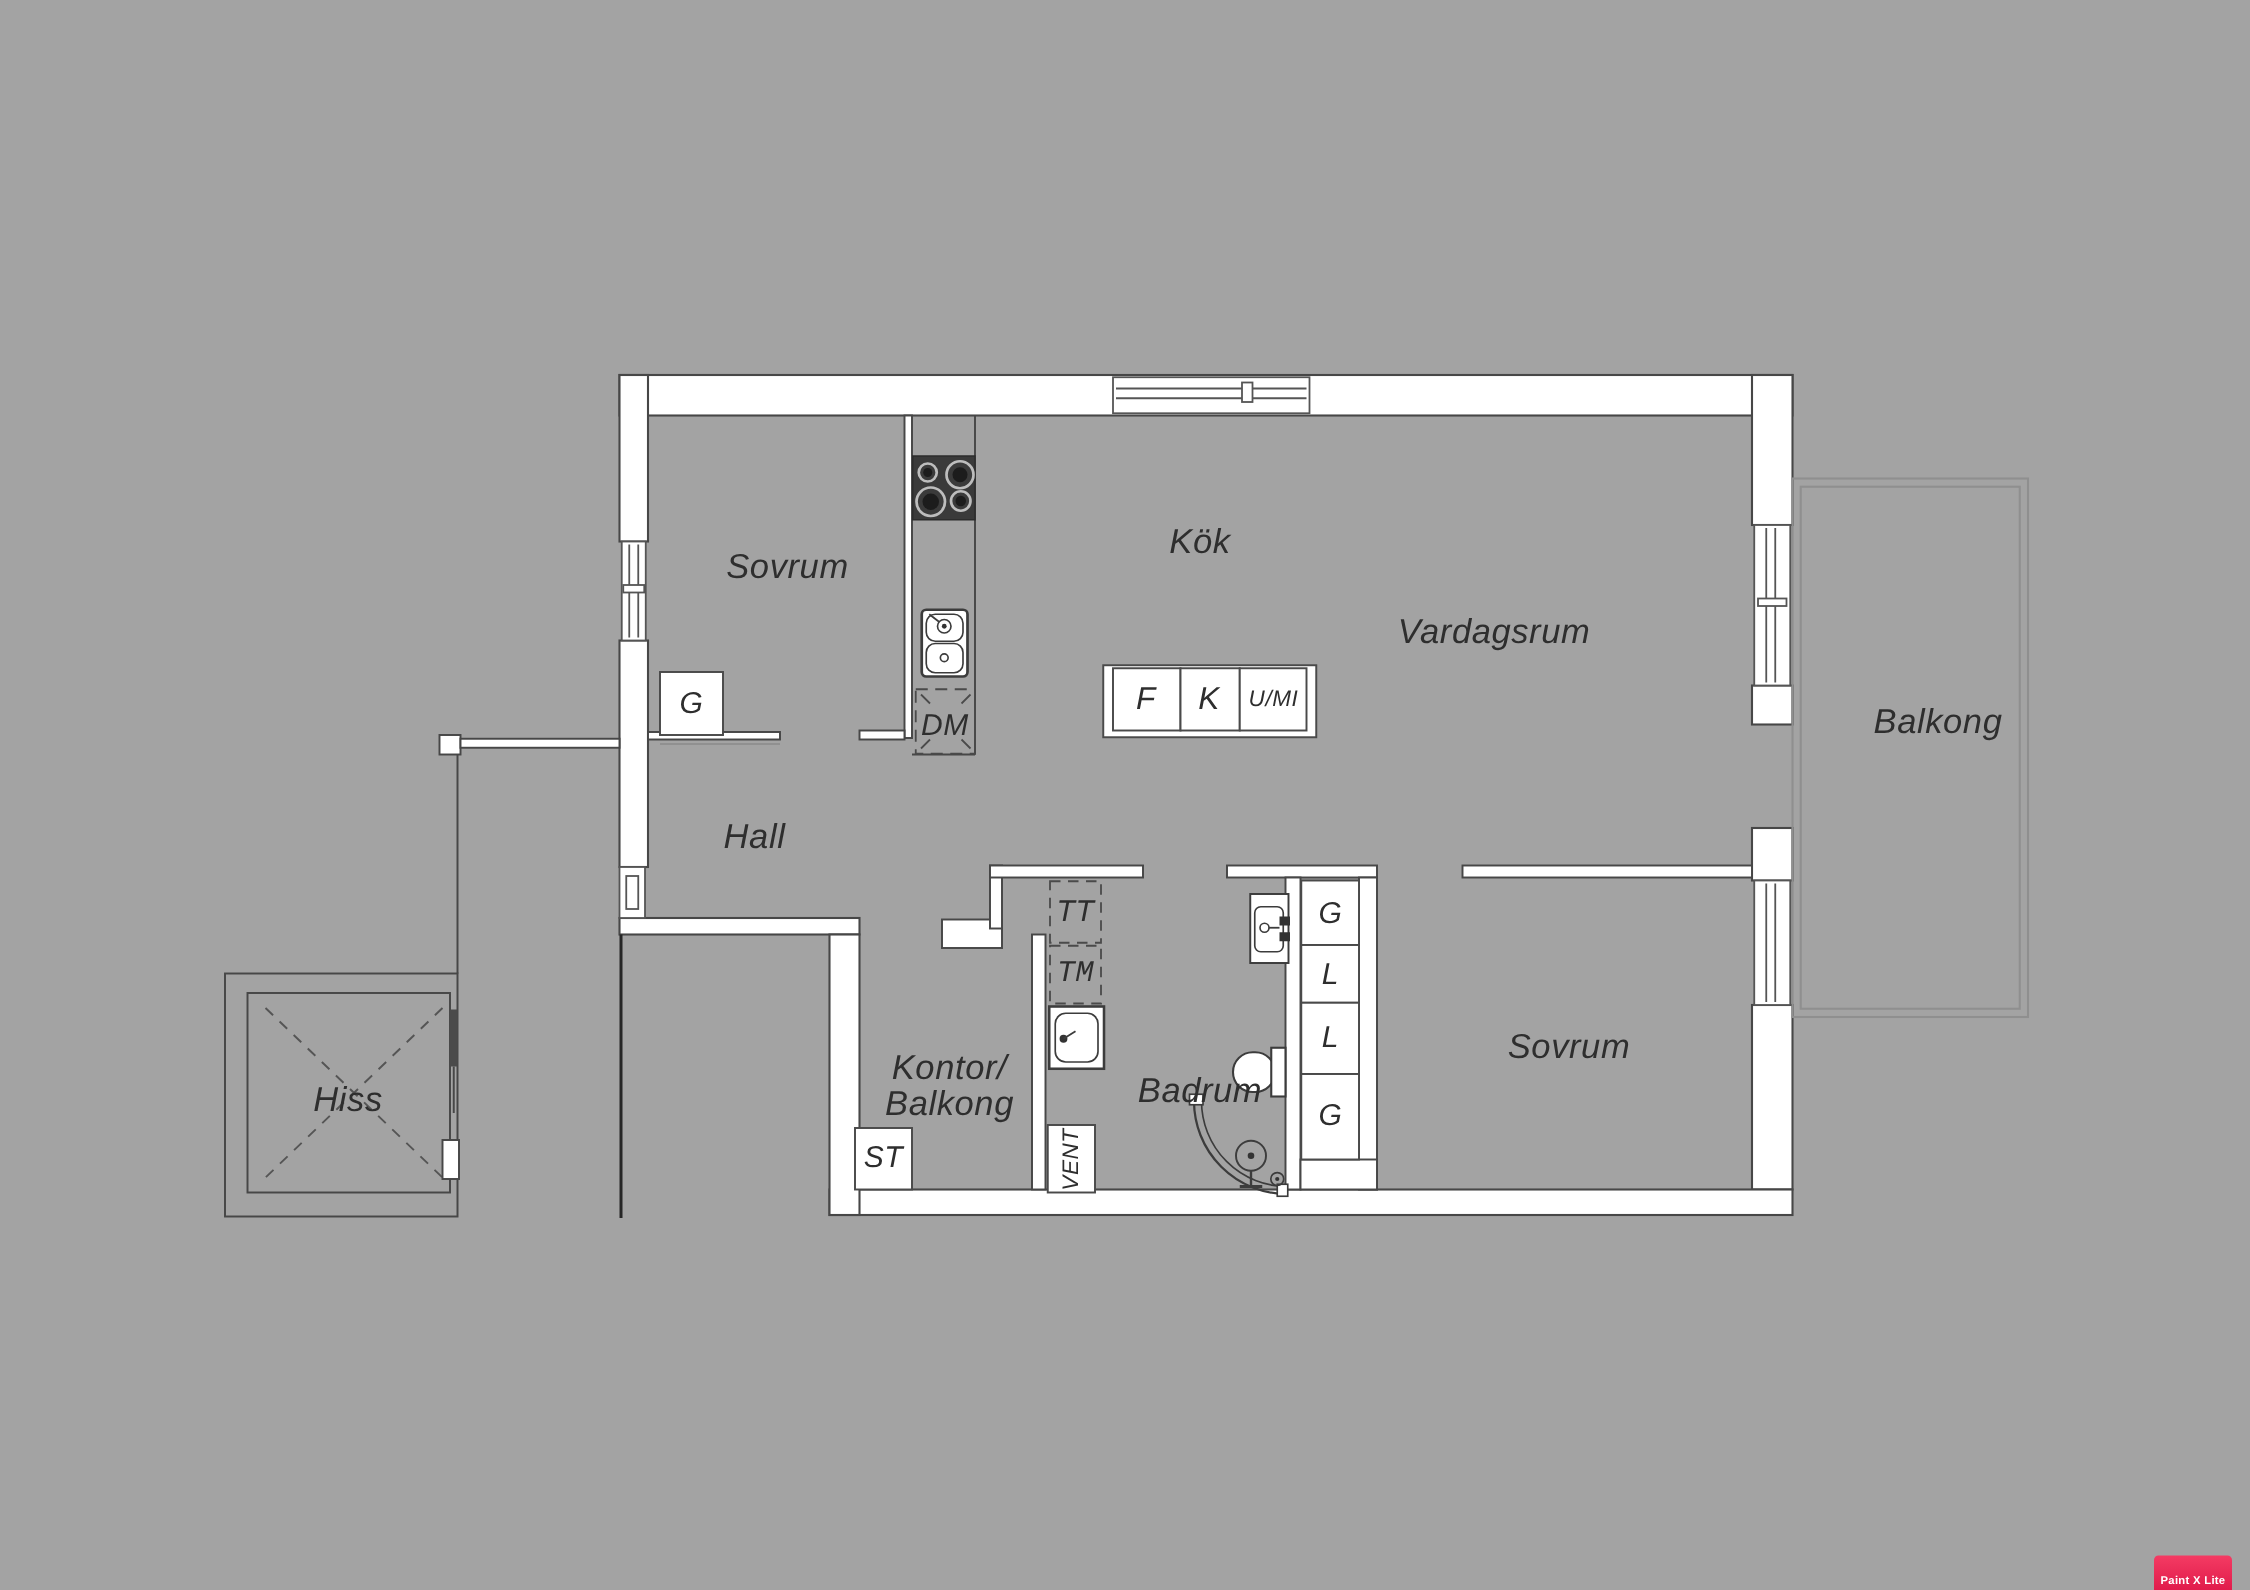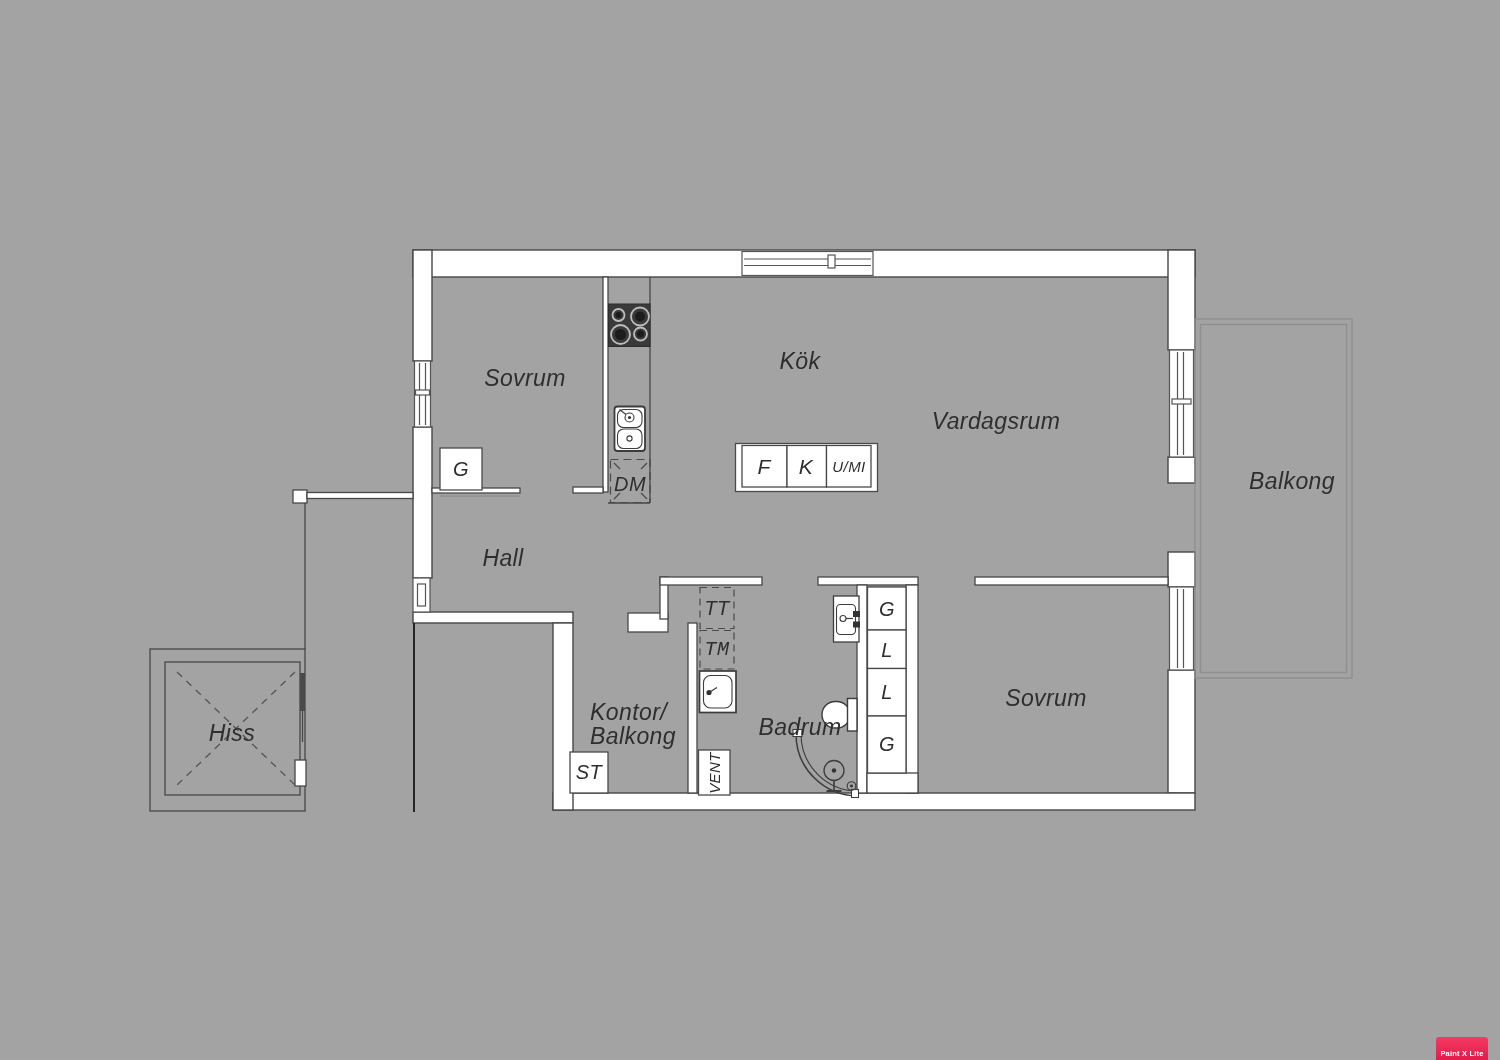--- a/index.html
+++ b/index.html
@@ -5,21 +5,21 @@
   html,body{margin:0;padding:0;background:#ffffff;}
   #stage{position:relative;width:1500px;height:1060px;background:#a3a3a3;overflow:hidden;
          font-family:"Liberation Sans",sans-serif;}
   #stage svg{position:absolute;left:0;top:0;}
   .lbl{position:absolute;transform:translate(-50%,-50%);font-style:italic;color:#2e2e2e;
        white-space:nowrap;letter-spacing:0.4px;line-height:1;}
   .room{font-size:23px;}
   .mid{font-size:20px;}
   .fk{font-size:21px;}
   .tiny{font-size:15px;}
-  .office{text-align:left;line-height:1.06;font-size:23px;}
+  .office{text-align:center;line-height:1.06;font-size:23px;}
   .vent-label{transform:translate(-50%,-50%) rotate(-90deg);font-size:15px;}
   .watermark{position:absolute;left:1436px;top:1037px;width:52px;height:32px;
        background:linear-gradient(180deg,#f43b63,#d90f42);border-radius:3px;color:#fff;
        font-size:7.5px;font-weight:bold;display:flex;align-items:center;justify-content:center;
        font-style:normal;letter-spacing:0.2px;}
 </style>
 </head>
 <body>
 
 <div id="stage">

